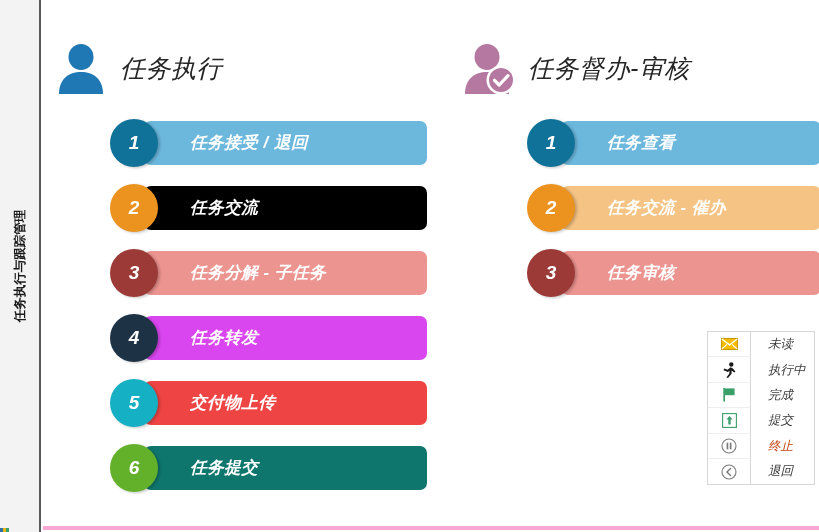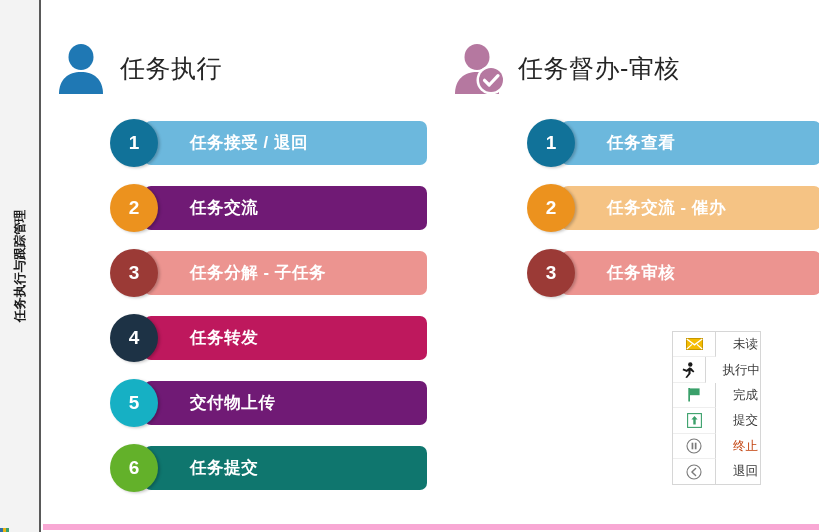--- a/index.html
+++ b/index.html
@@ -33,21 +33,22 @@
     font-weight: bold;
     color: #1a1a1a;
     letter-spacing: 0px;
   }
 
   .main-area {
     position: absolute;
     left: 43px; top: 0;
     width: 776px; height: 530px;
     background: #ffffff;
-    border-bottom: 6px solid #f9a8d4;
+    border-bottom: 4px solid #f9a8d4;
+    font-style: italic;
   }
 
   
   .col-header {
     position: absolute;
     display: flex;
     align-items: center;
     gap: 11px;
   }
   .col-header-title {
@@ -160,57 +161,57 @@
     <div class="rows" style="left:67px; top:119px;">
 
       <div class="row">
         <div class="row-bar" style="width:283px; background:#6cb8dd;">
           <span class="row-bar-label">任务接受 / 退回</span>
         </div>
         <div class="row-circle" style="background:#117299;">1</div>
       </div>
 
       <div class="row">
-        <div class="row-bar" style="width:283px; background:#701a75;">
+        <div class="row-bar" style="width:283px; background:#000000;">
           <span class="row-bar-label">任务交流</span>
         </div>
         <div class="row-circle" style="background:#ec921e;">2</div>
       </div>
 
       <div class="row">
         <div class="row-bar" style="width:283px; background:#ec9490;">
           <span class="row-bar-label">任务分解 - 子任务</span>
         </div>
         <div class="row-circle" style="background:#9b3a36;">3</div>
       </div>
 
       <div class="row">
-        <div class="row-bar" style="width:283px; background:#be185d;">
+        <div class="row-bar" style="width:283px; background:#d946ef;">
           <span class="row-bar-label">任务转发</span>
         </div>
         <div class="row-circle" style="background:#1d3245;">4</div>
       </div>
 
       <div class="row">
-        <div class="row-bar" style="width:283px; background:#701a75;">
+        <div class="row-bar" style="width:283px; background:#ef4444;">
           <span class="row-bar-label">交付物上传</span>
         </div>
         <div class="row-circle" style="background:#16b0c4;">5</div>
       </div>
 
       <div class="row">
         <div class="row-bar" style="width:283px; background:#0f766e;">
           <span class="row-bar-label">任务提交</span>
         </div>
         <div class="row-circle" style="background:#63b12a;">6</div>
       </div>
 
     </div>
 
-    <div class="col-header" style="left:410px; top:42px;align-items:center;">
+    <div class="col-header" style="left:420px; top:42px;align-items:center;">
       <span class="person-icon">
         <svg viewBox="0 0 54 52">
           <ellipse cx="24" cy="15" rx="12.5" ry="13" fill="#b578a0"></ellipse>
           <path d="M2 52 C2 37 11.5 30 24 30 C36.5 30 46 37 46 52 Z" fill="#b578a0"></path>
           <circle cx="38" cy="38" r="14.5" fill="#ffffff"></circle>
           <circle cx="38" cy="38" r="12" fill="#b578a0"></circle>
           <path d="M31.5 38.3 L36.2 43 L45 33.6" fill="none" stroke="#ffffff" stroke-width="3.2" stroke-linecap="round" stroke-linejoin="round"></path>
         </svg>
       </span>
       <span class="col-header-title">任务督办-审核</span>
@@ -234,21 +235,21 @@
 
       <div class="row">
         <div class="row-bar" style="width:260px; background:#ec9490;">
           <span class="row-bar-label">任务审核</span>
         </div>
         <div class="row-circle" style="background:#9b3a36;">3</div>
       </div>
 
     </div>
 
-    <div class="legend" style="left:629px; top:331px; width:89px;">
+    <div class="legend" style="left:664px; top:331px; width:108px;">
 
       <div class="legend-row">
         <span class="legend-icon-cell">
           <span class="legend-icon">
             <svg width="17" height="12" viewBox="0 0 17 12">
               <rect x="0.5" y="0.5" width="16" height="11" fill="#f5bc00" stroke="#c79700"></rect>
               <path d="M0.8 1 L8.5 6.8 L16.2 1" fill="none" stroke="#ffffff" stroke-width="1.4"></path>
               <path d="M0.8 11 L6 6.3 M16.2 11 L11 6.3" fill="none" stroke="#ffffff" stroke-width="1.1"></path>
             </svg>
           </span>

